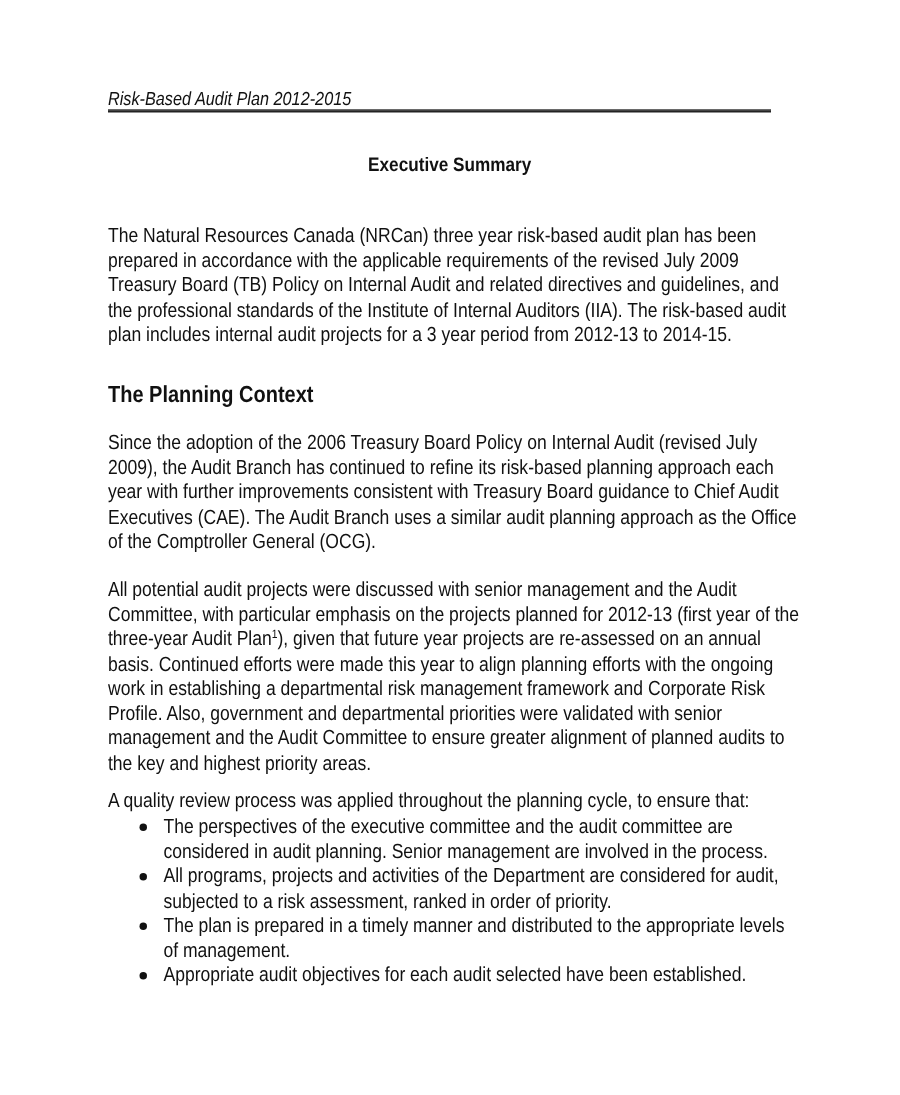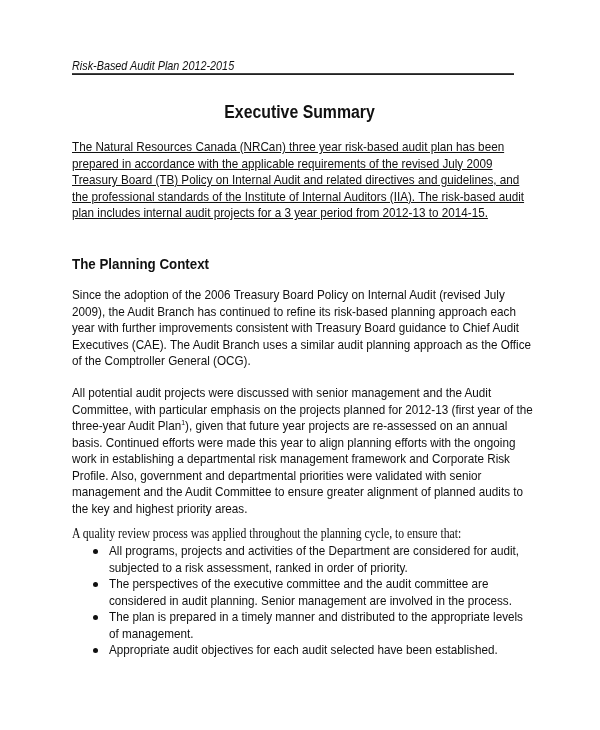--- a/index.html
+++ b/index.html
@@ -18,35 +18,35 @@
     font-family: "Liberation Sans", sans-serif;
     font-style: italic; font-size: 12.6px; color: #111;
     transform: scaleX(0.86); transform-origin: 0 0; white-space: nowrap;
   }
   .header-rule {
     position: absolute; left: 72px; top: 73px; width: 442px; height: 1px;
     background: #222; border-top: 1px solid #444;
   }
   .title {
     position: absolute; left: 0; width: 600px; top: 102px; text-align: center;
-    font-family: "Liberation Sans", sans-serif; font-weight: bold; font-size: 18px;
+    font-family: "Liberation Sans", sans-serif; font-weight: bold; font-size: 13px;
     color: #111;
   }
   .title span { display: inline-block; transform: scaleX(0.88); }
   .heading {
     position: absolute; left: 72px; top: 255px;
     font-family: "Liberation Sans", sans-serif; font-weight: bold; font-size: 15.5px;
     color: #111; transform: scaleX(0.86); transform-origin: 0 0; white-space: nowrap;
   }
   .para { position: absolute; left: 72px; }
   .para .line { display: block; transform: scaleX(0.86); transform-origin: 0 0; }
-  #p1 { top: 139px; text-decoration: underline; }
+  #p1 { top: 149px; }
   #p2 { top: 287px; }
   #p3 { top: 385px; }
-  #p4 { top: 526px; font-family: Liberation Serif, serif; }
+  #p4 { top: 526px; }
   .bullets { position: absolute; left: 72px; top: 543px; margin: 0; padding: 0; list-style: none; }
   .bullet-item { position: relative; padding-left: 37px; }
   .bullet-item .dot {
     position: absolute; left: 21px; top: 6px; width: 5px; height: 5px; border-radius: 50%;
     background: #111;
   }
   .bullet-item .line { display: block; transform: scaleX(0.86); transform-origin: 0 0; }
   sup { font-size: 8px; line-height: 0; vertical-align: 5px; }
 </style>
 </head>
@@ -88,27 +88,27 @@
     <span class="line">the key and highest priority areas.</span>
   </div>
 
   <div class="para txt" id="p4">
     <span class="line">A quality review process was applied throughout the planning cycle, to ensure that:</span>
   </div>
 
   <ul class="bullets txt">
     <li class="bullet-item">
       <span class="dot"></span>
-      <span class="line">All programs, projects and activities of the Department are considered for audit,</span>
-      <span class="line">subjected to a risk assessment, ranked in order of priority.</span>
+      <span class="line">The perspectives of the executive committee and the audit committee are</span>
+      <span class="line">considered in audit planning. Senior management are involved in the process.</span>
     </li>
     <li class="bullet-item">
       <span class="dot"></span>
-      <span class="line">The perspectives of the executive committee and the audit committee are</span>
-      <span class="line">considered in audit planning. Senior management are involved in the process.</span>
+      <span class="line">All programs, projects and activities of the Department are considered for audit,</span>
+      <span class="line">subjected to a risk assessment, ranked in order of priority.</span>
     </li>
     <li class="bullet-item">
       <span class="dot"></span>
       <span class="line">The plan is prepared in a timely manner and distributed to the appropriate levels</span>
       <span class="line">of management.</span>
     </li>
     <li class="bullet-item">
       <span class="dot"></span>
       <span class="line">Appropriate audit objectives for each audit selected have been established.</span>
     </li>

